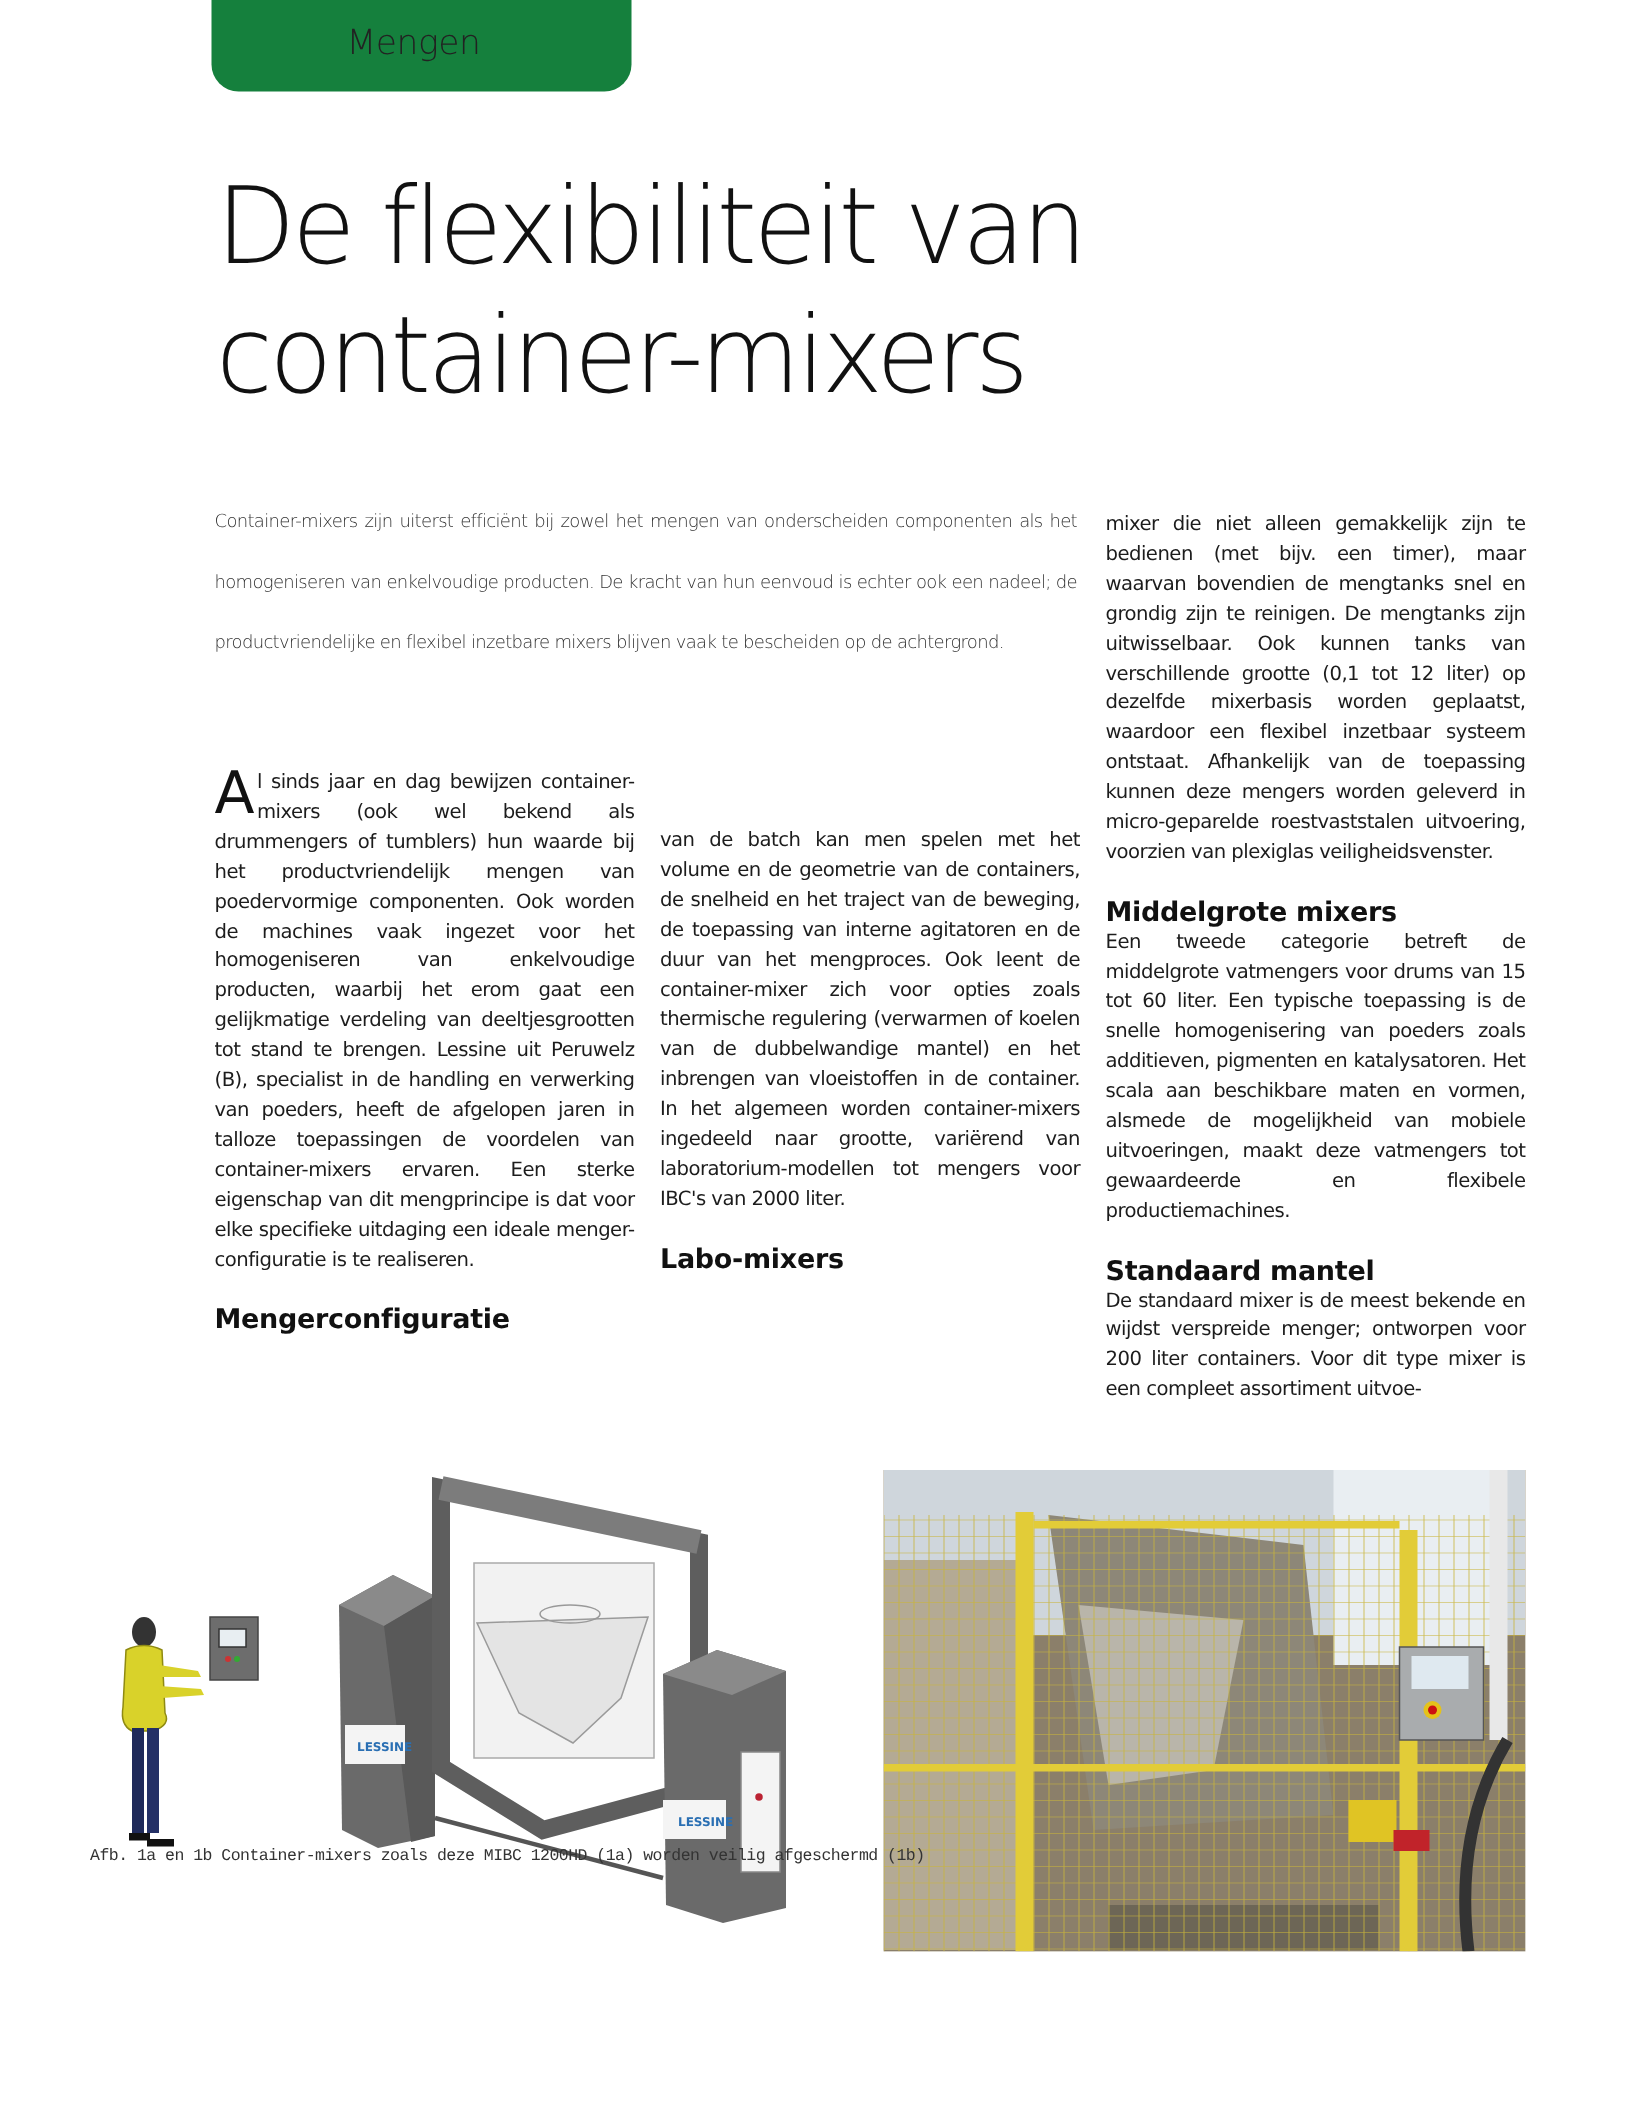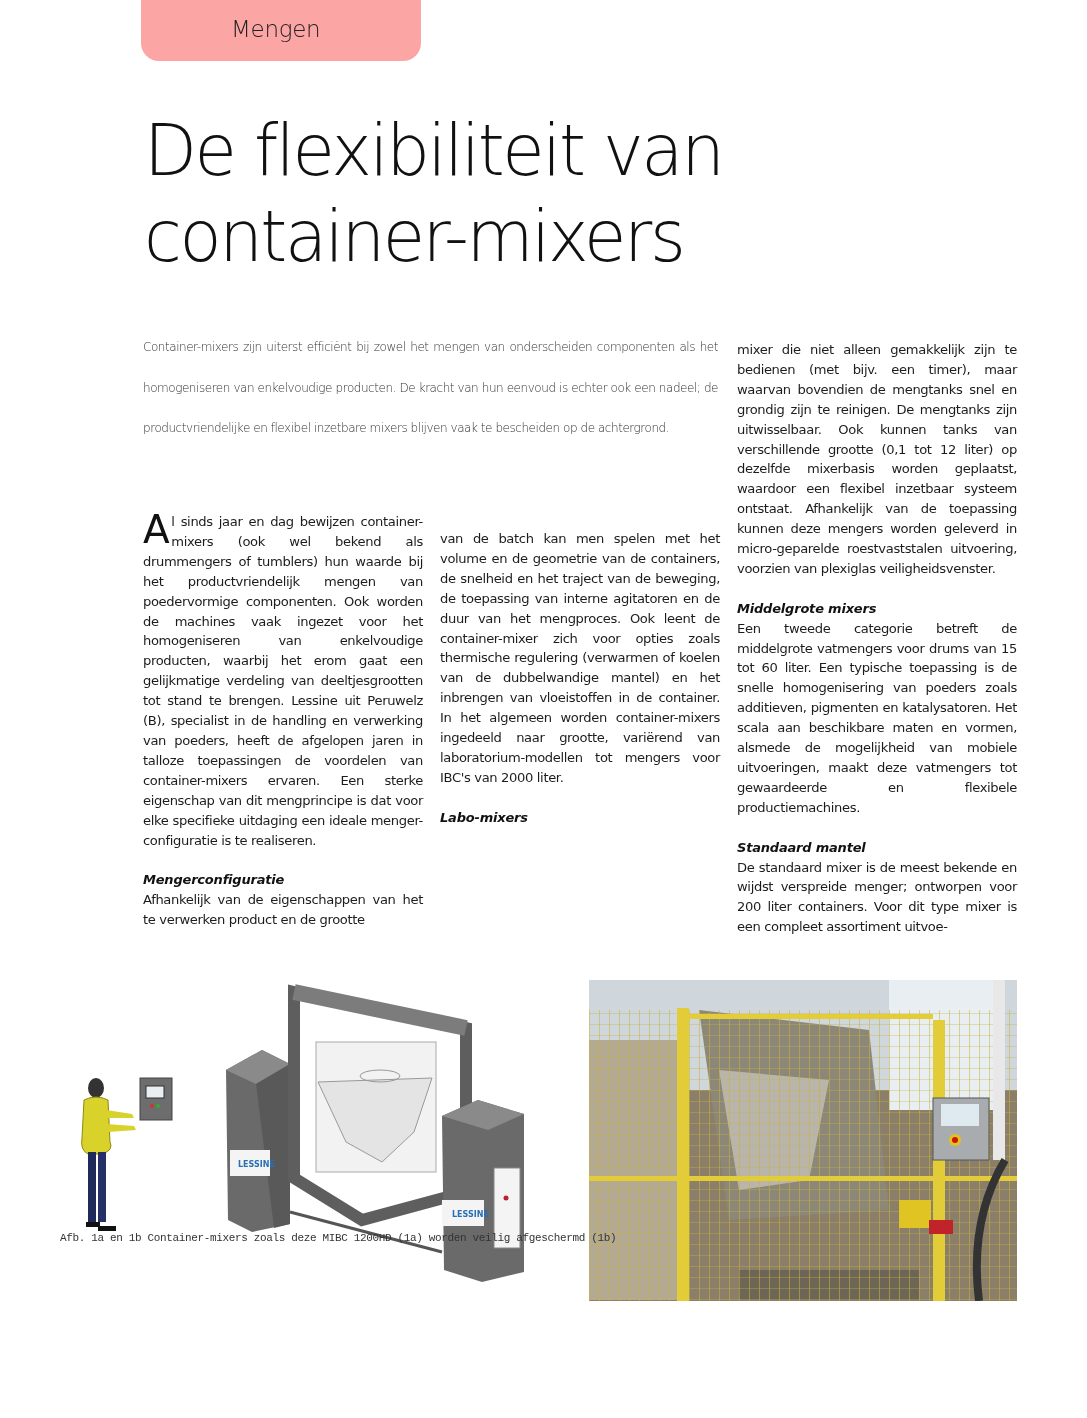--- a/index.html
+++ b/index.html
@@ -1,21 +1,21 @@
 <!DOCTYPE html>
 <html><head>
   <meta charset="utf-8">
   <style>
     * { box-sizing: border-box; margin: 0; padding: 0; }
     html, body { width: 1087px; height: 1418px; background: #ffffff; overflow: hidden; }
     body { position: relative; font-family: "DejaVu Sans", sans-serif; color: #1a1a1a; }
 
     .section-tab {
       position: absolute; left: 141px; top: 0; width: 280px; height: 61px;
-      background: #fca5a5; border-radius: 0 0 18px 18px;
+      background: #15803d; border-radius: 0 0 18px 18px;
     }
     .section-tab span {
       position: absolute; left: 90px; top: 16px;
       font-family: "DejaVu Sans", sans-serif; font-weight: 300; font-size: 23px; color: #222;
       letter-spacing: -0.3px;
     }
 
     .title {
       position: absolute; left: 144px; top: 108px; width: 700px;
       font-family: "DejaVu Sans", sans-serif; font-weight: 200;
@@ -29,25 +29,25 @@
       line-height: 40.5px; color: #333; text-align: justify; letter-spacing: -0.45px;
     }
 
     .col {
       position: absolute; top: 0; width: 280px;
       font-family: "DejaVu Sans", sans-serif; font-size: 13.1px; line-height: 19.9px;
       color: #1c1c1c; text-align: justify; letter-spacing: -0.35px;
     }
     .col p { margin: 0; }
     .col h3 {
-      font-family: "DejaVu Sans", sans-serif; font-weight: bold; font-size: 13px;
-      line-height: 19.9px; margin-top: 19.9px; color: #111; letter-spacing: -0.2px; font-style: italic;
+      font-family: "DejaVu Sans", sans-serif; font-weight: bold; font-size: 18px;
+      line-height: 19.9px; margin-top: 19.9px; color: #111; letter-spacing: -0.2px;
     }
     .col1 { left: 143px; top: 512px; }
-    .col2 { left: 440px; top: 529px; }
+    .col2 { left: 440px; top: 551px; }
     .col3 { left: 737px; top: 340px; }
 
     .dropcap {
       float: left; font-size: 39px; line-height: 30px; margin: 3px 2px 0 0;
       font-family: "DejaVu Sans", sans-serif; font-weight: 400; color: #111;
     }
 
     .figure-a {
       position: absolute; left: 62px; top: 982px; width: 518px; height: 318px; background: #fff;
     }
@@ -73,21 +73,20 @@
   <span>container-mixers</span>
 </h1>
 
 <p class="intro">Container-mixers zijn uiterst efficiënt bij zowel het mengen van onderscheiden componenten als het homogeniseren van enkelvoudige producten. De kracht van hun eenvoud is echter ook een nadeel; de productvriendelijke en flexibel inzetbare mixers blijven vaak te bescheiden op de achtergrond.</p>
 
 <div class="col col1">
   <p>
     <span class="dropcap">A</span><span>l sinds jaar en dag bewijzen container-mixers (ook wel bekend als drummengers of tumblers) hun waarde bij het productvriendelijk mengen van poedervormige componenten. Ook worden de machines vaak ingezet voor het homogeniseren van enkelvoudige producten, waarbij het erom gaat een gelijkmatige verdeling van deeltjesgrootten tot stand te brengen. Lessine uit Peruwelz (B), specialist in de handling en verwerking van poeders, heeft de afgelopen jaren in talloze toepassingen de voordelen van container-mixers ervaren. Een sterke eigenschap van dit mengprincipe is dat voor elke specifieke uitdaging een ideale menger-configuratie is te realiseren.</span>
   </p>
   <h3>Mengerconfiguratie</h3>
-  <p>Afhankelijk van de eigenschappen van het te verwerken product en de grootte</p>
 </div>
 
 <div class="col col2">
   <p>van de batch kan men spelen met het volume en de geometrie van de containers, de snelheid en het traject van de beweging, de toepassing van interne agitatoren en de duur van het mengproces. Ook leent de container-mixer zich voor opties zoals thermische regulering (verwarmen of koelen van de dubbelwandige mantel) en het inbrengen van vloeistoffen in de container. In het algemeen worden container-mixers ingedeeld naar grootte, variërend van laboratorium-modellen tot mengers voor IBC's van 2000 liter.</p>
   <h3>Labo-mixers</h3>
 </div>
 
 <div class="col col3">
   <p>mixer die niet alleen gemakkelijk zijn te bedienen (met bijv. een timer), maar waarvan bovendien de mengtanks snel en grondig zijn te reinigen. De mengtanks zijn uitwisselbaar. Ook kunnen tanks van verschillende grootte (0,1 tot 12 liter) op dezelfde mixerbasis worden geplaatst, waardoor een flexibel inzetbaar systeem ontstaat. Afhankelijk van de toepassing kunnen deze mengers worden geleverd in micro-geparelde roestvaststalen uitvoering, voorzien van plexiglas veiligheidsvenster.</p>
   <h3>Middelgrote mixers</h3>

